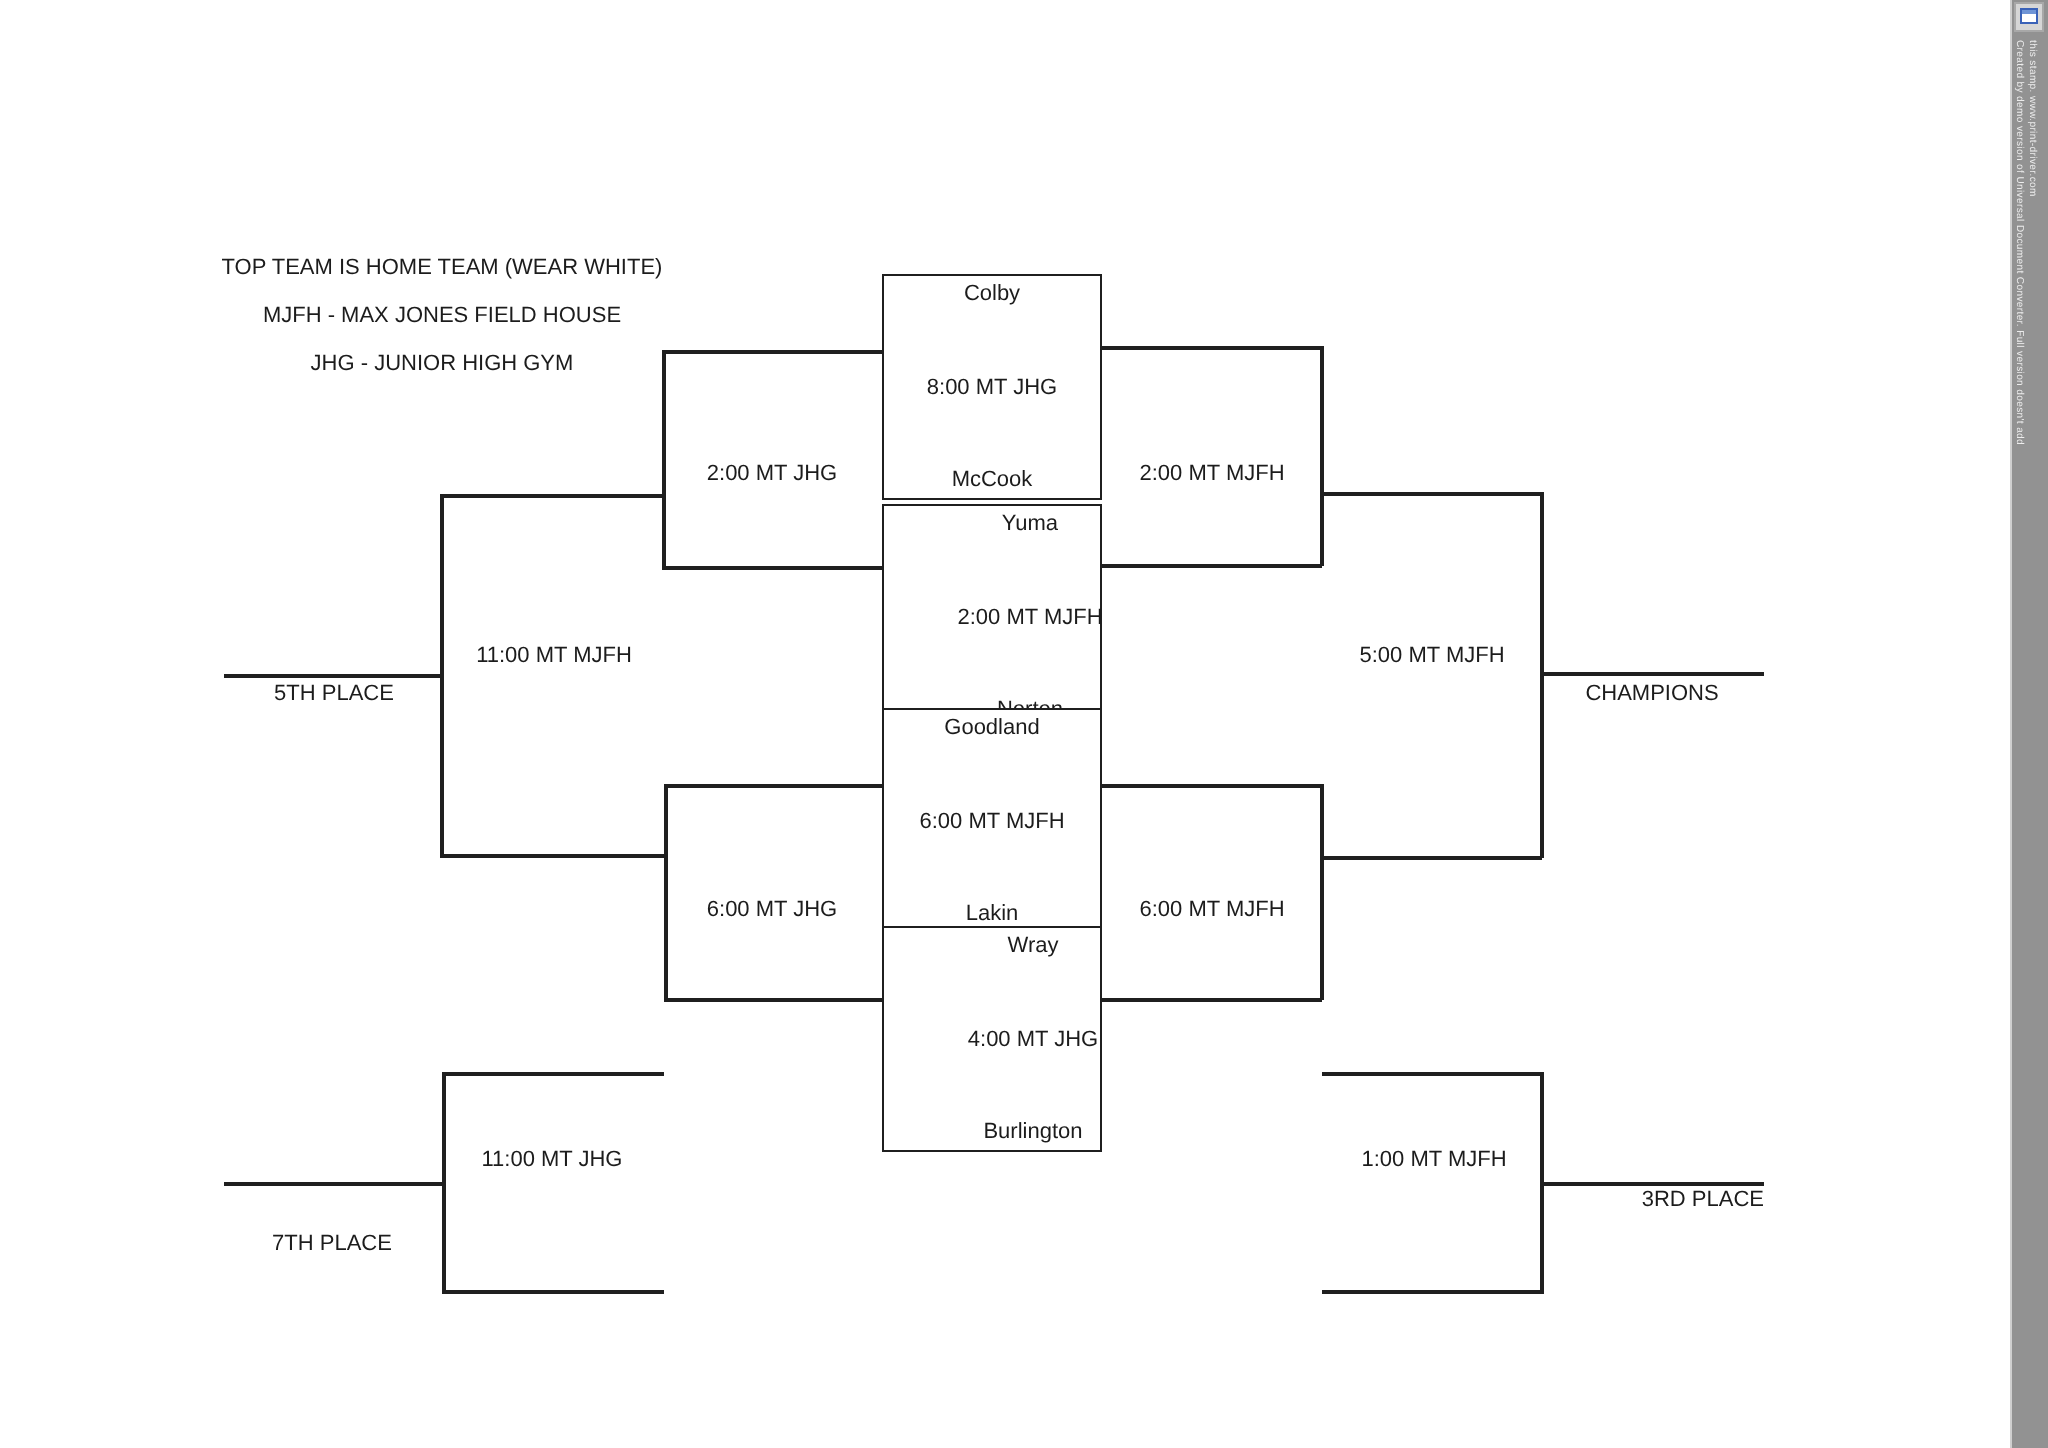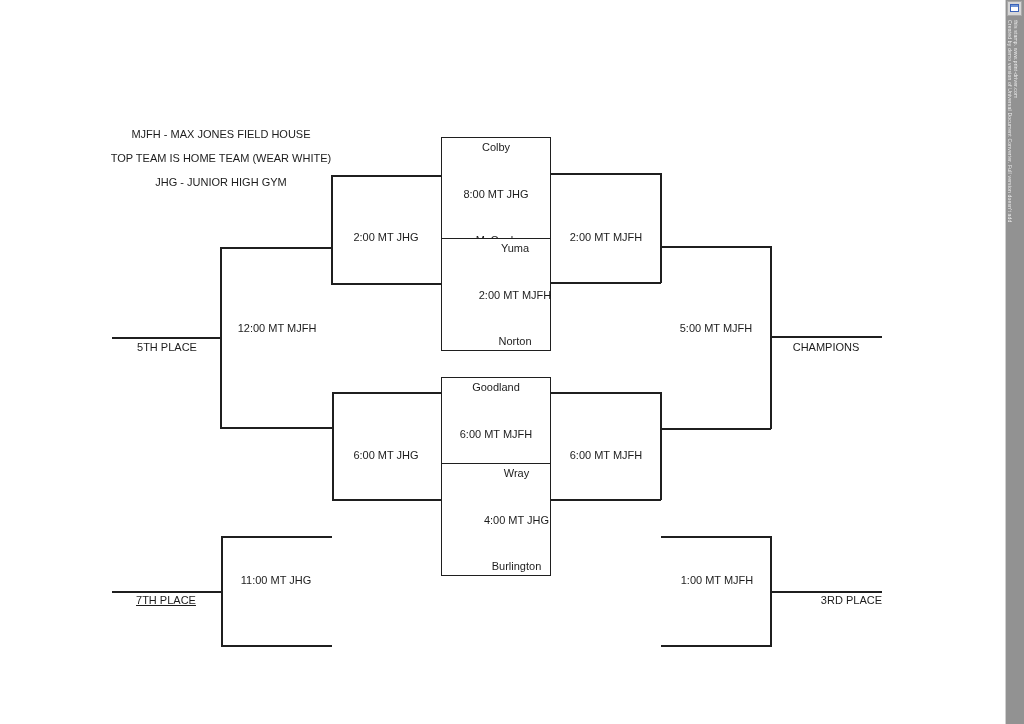--- a/index.html
+++ b/index.html
@@ -54,36 +54,36 @@
     writing-mode:vertical-lr;font-size:5px;line-height:6.5px;
     letter-spacing:.2px;color:#ededed;overflow:hidden;
   }
 </style>
 </head>
 <body>
 
 <div class="page">
 
   <div class="notes">
+    <div>TOP TEAM IS HOME TEAM (WEAR WHITE)</div>
     <div>MJFH - MAX JONES FIELD HOUSE</div>
-    <div>TOP TEAM IS HOME TEAM (WEAR WHITE)</div>
     <div>JHG - JUNIOR HIGH GYM</div>
   </div>
 
   <div class="match-box" style="top:137px;">
     <span>Colby</span>
     <span>8:00 MT JHG</span>
     <span>McCook</span>
   </div>
-  <div class="match-box" style="top:238px;padding-left:40px;">
+  <div class="match-box" style="top:252px;padding-left:40px;">
     <span>Yuma</span>
     <span>2:00 MT MJFH</span>
     <span>Norton</span>
   </div>
-  <div class="match-box" style="top:354px;margin-top:23px;">
+  <div class="match-box" style="top:354px;">
     <span>Goodland</span>
     <span>6:00 MT MJFH</span>
     <span>Lakin</span>
   </div>
   <div class="match-box" style="top:463px;padding-left:43px;">
     <span>Wray</span>
     <span>4:00 MT JHG</span>
     <span>Burlington</span>
   </div>
 
@@ -116,28 +116,28 @@
 
   <div class="hline" style="top:536px;left:661px;width:111px;"></div>
   <div class="hline" style="top:645px;left:661px;width:111px;"></div>
   <div class="vline" style="top:536px;left:770px;height:110px;"></div>
   <div class="hline" style="top:591px;left:770px;width:112px;"></div>
 
   <div class="lbl" style="top:231px;left:331px;">2:00 MT JHG</div>
   <div class="lbl" style="top:231px;left:551px;">2:00 MT MJFH</div>
   <div class="lbl" style="top:449px;left:331px;">6:00 MT JHG</div>
   <div class="lbl" style="top:449px;left:551px;">6:00 MT MJFH</div>
-  <div class="lbl" style="top:322px;left:222px;">12:00 MT MJFH</div>
+  <div class="lbl" style="top:322px;left:222px;">11:00 MT MJFH</div>
   <div class="lbl" style="top:322px;left:661px;">5:00 MT MJFH</div>
   <div class="lbl" style="top:574px;left:221px;">11:00 MT JHG</div>
   <div class="lbl" style="top:574px;left:662px;">1:00 MT MJFH</div>
 
   <div class="place" style="top:341px;left:112px;">5TH PLACE</div>
   <div class="place" style="top:341px;left:771px;">CHAMPIONS</div>
-  <div class="place" style="top:594px;left:111px;text-decoration:underline;">7TH PLACE</div>
+  <div class="place" style="top:616px;left:111px;">7TH PLACE</div>
   <div class="place" style="top:594px;left:772px;text-align:right;">3RD PLACE</div>
 
   <div class="strip">
     <div class="strip-btn">
       <div class="win">
           <div class="bar"></div>
         </div>
     </div>
   </div>
   <div class="strip-text">Created by demo version of Universal Document Converter. Full version doesn't add this stamp. www.print-driver.com</div>

